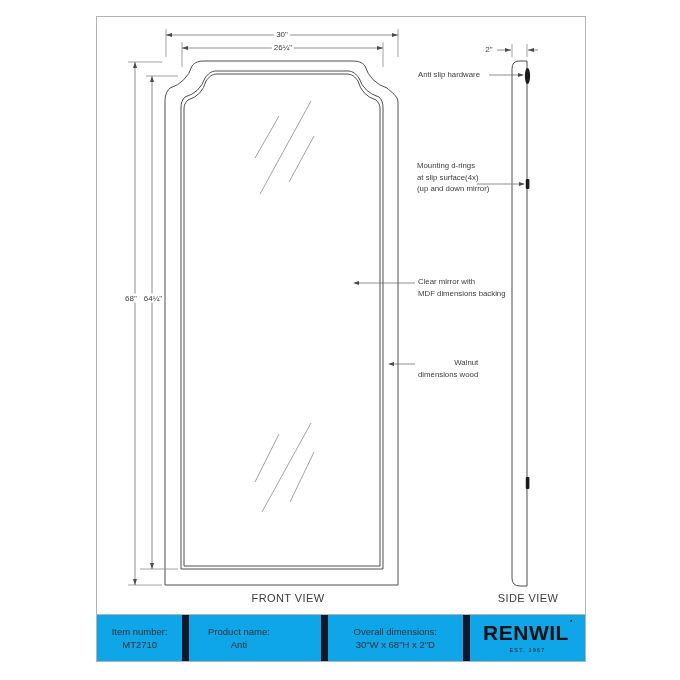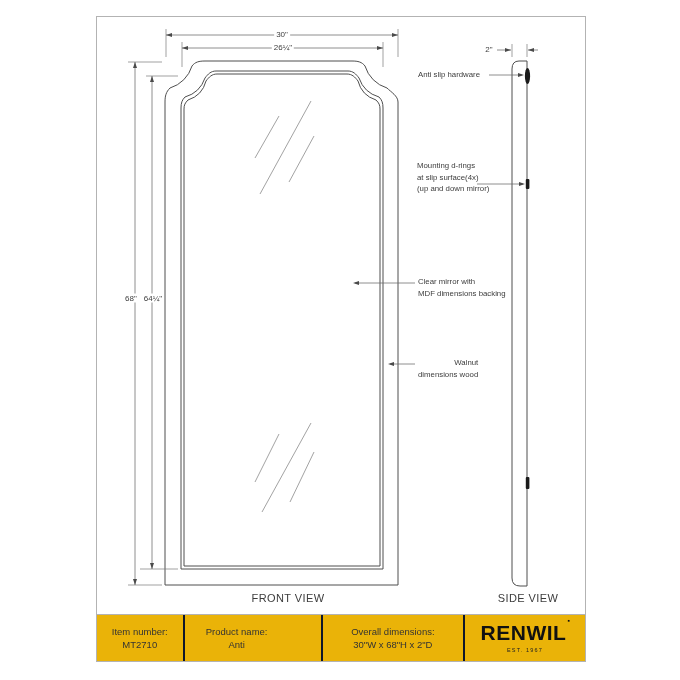--- a/index.html
+++ b/index.html
@@ -15,24 +15,24 @@
              transform:translate(-50%,-50%);line-height:10px;}
   .dim-pair{display:flex;gap:5px;transform:translateY(-50%);}
   .dim-pair span{background:#fff;padding:0 1px;font-size:8px;color:#3c3c3c;white-space:nowrap;}
   
   .note{font-size:7.8px;line-height:11.5px;color:#3c3c3c;white-space:nowrap;}
   
   .view-label{font-size:11px;letter-spacing:.4px;color:#3c3c3c;white-space:nowrap;
               transform:translateX(-50%);}
   
   #spec-table{left:96px;top:614px;width:490px;height:48px;display:flex;box-sizing:border-box;
-              border:1px solid #b3b3b3;background:#eab308;}
+              border:1px solid #b3b3b3;background:#0ea5e9;}
   .cell{box-sizing:border-box;height:100%;display:flex;flex-direction:column;
         align-items:center;justify-content:center;font-size:9.5px;line-height:13px;
-        color:#333;border-left:2px solid #0f172a;}
+        color:#333;border-left:7px solid #0f172a;}
   .cell:first-child{border-left:none;}
   .brand-wrap{display:flex;flex-direction:column;align-items:center;justify-content:center;}
   .brand{font-size:21px;font-weight:900;letter-spacing:.5px;color:#111;line-height:20px;
          font-stretch:condensed;position:relative;}
   .brand sup{font-size:7px;position:relative;top:-9px;left:1px;}
   .brand-est{font-size:5.5px;letter-spacing:1.2px;color:#222;margin-top:1px;}
 </style>
 </head>
 <body>
 

